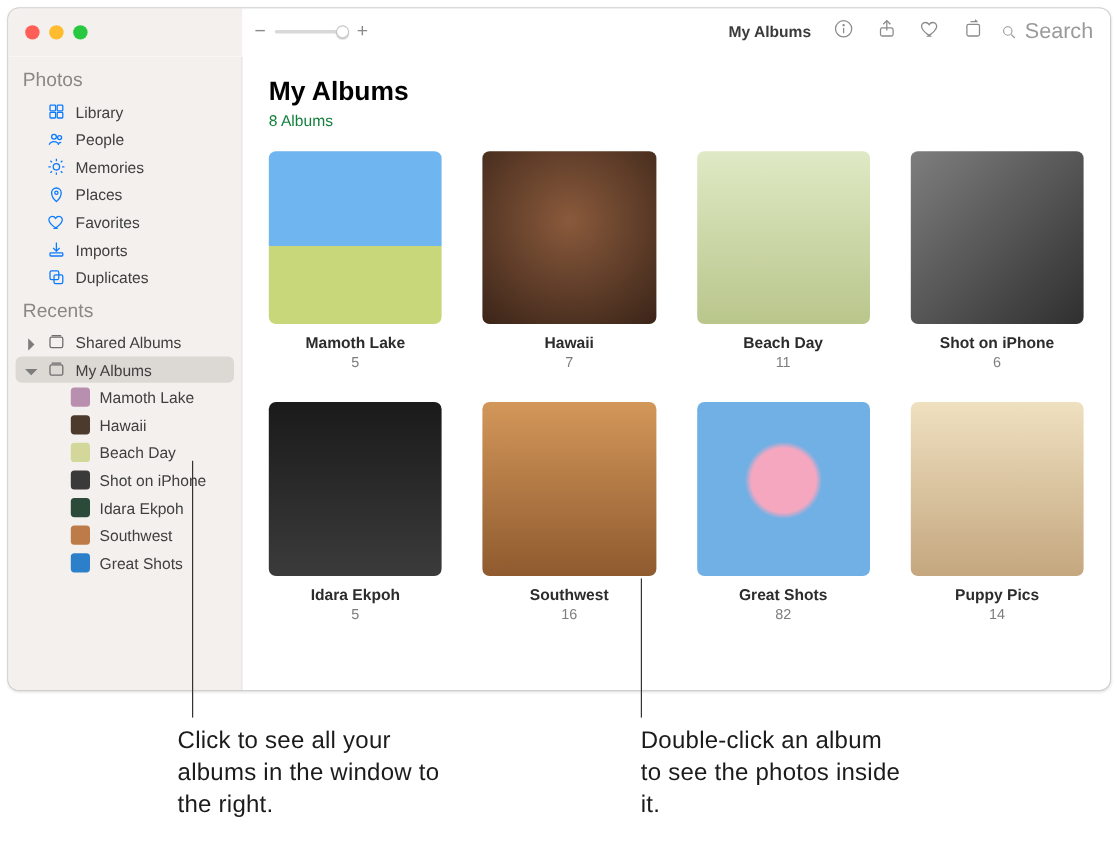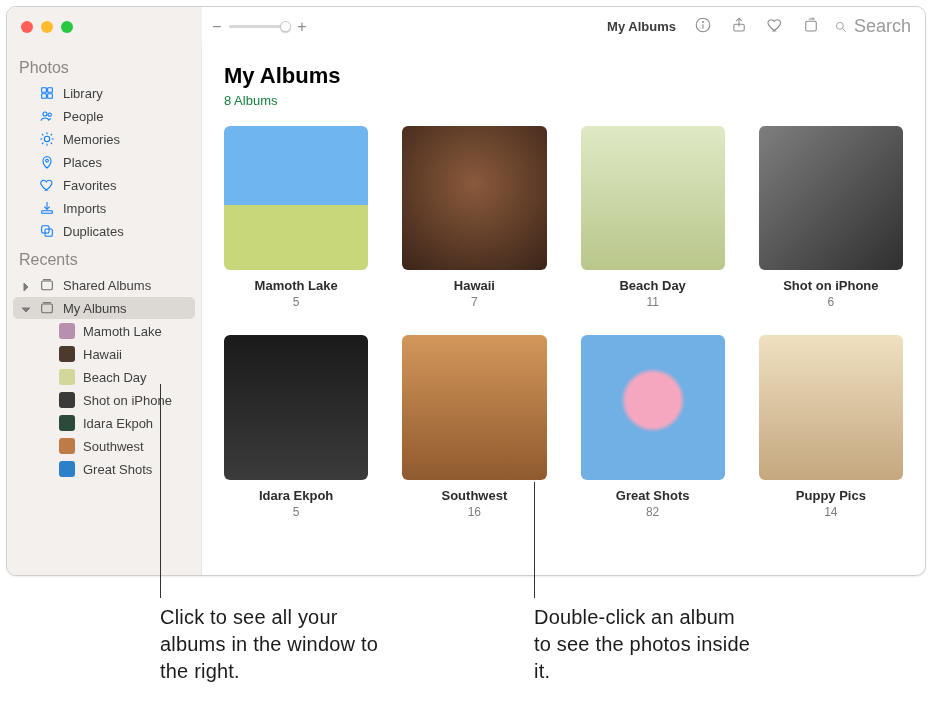--- a/index.html
+++ b/index.html
@@ -258,15 +258,15 @@
             <div class="cover cv7"></div>
             <div class="atitle">Puppy Pics</div>
             <div class="acount">14</div>
           </div>
         </div>
     </div>
   </div>
 </div>
 
 <div class="callout-line" style="left:160px; top:384px; height:214px;"></div>
-<div class="callout-text" style="left:160px; top:604px; width:230px;">Click to see all your albums in the window to the right.</div>
+<div class="callout-text" style="left:148px; top:604px; width:230px;">Click to see all your albums in the window to the right.</div>
 <div class="callout-line" style="left:534px; top:482px; height:116px;"></div>
 <div class="callout-text" style="left:534px; top:604px; width:220px;">Double-click an album to see the photos inside it.</div>
 
 </body></html>

